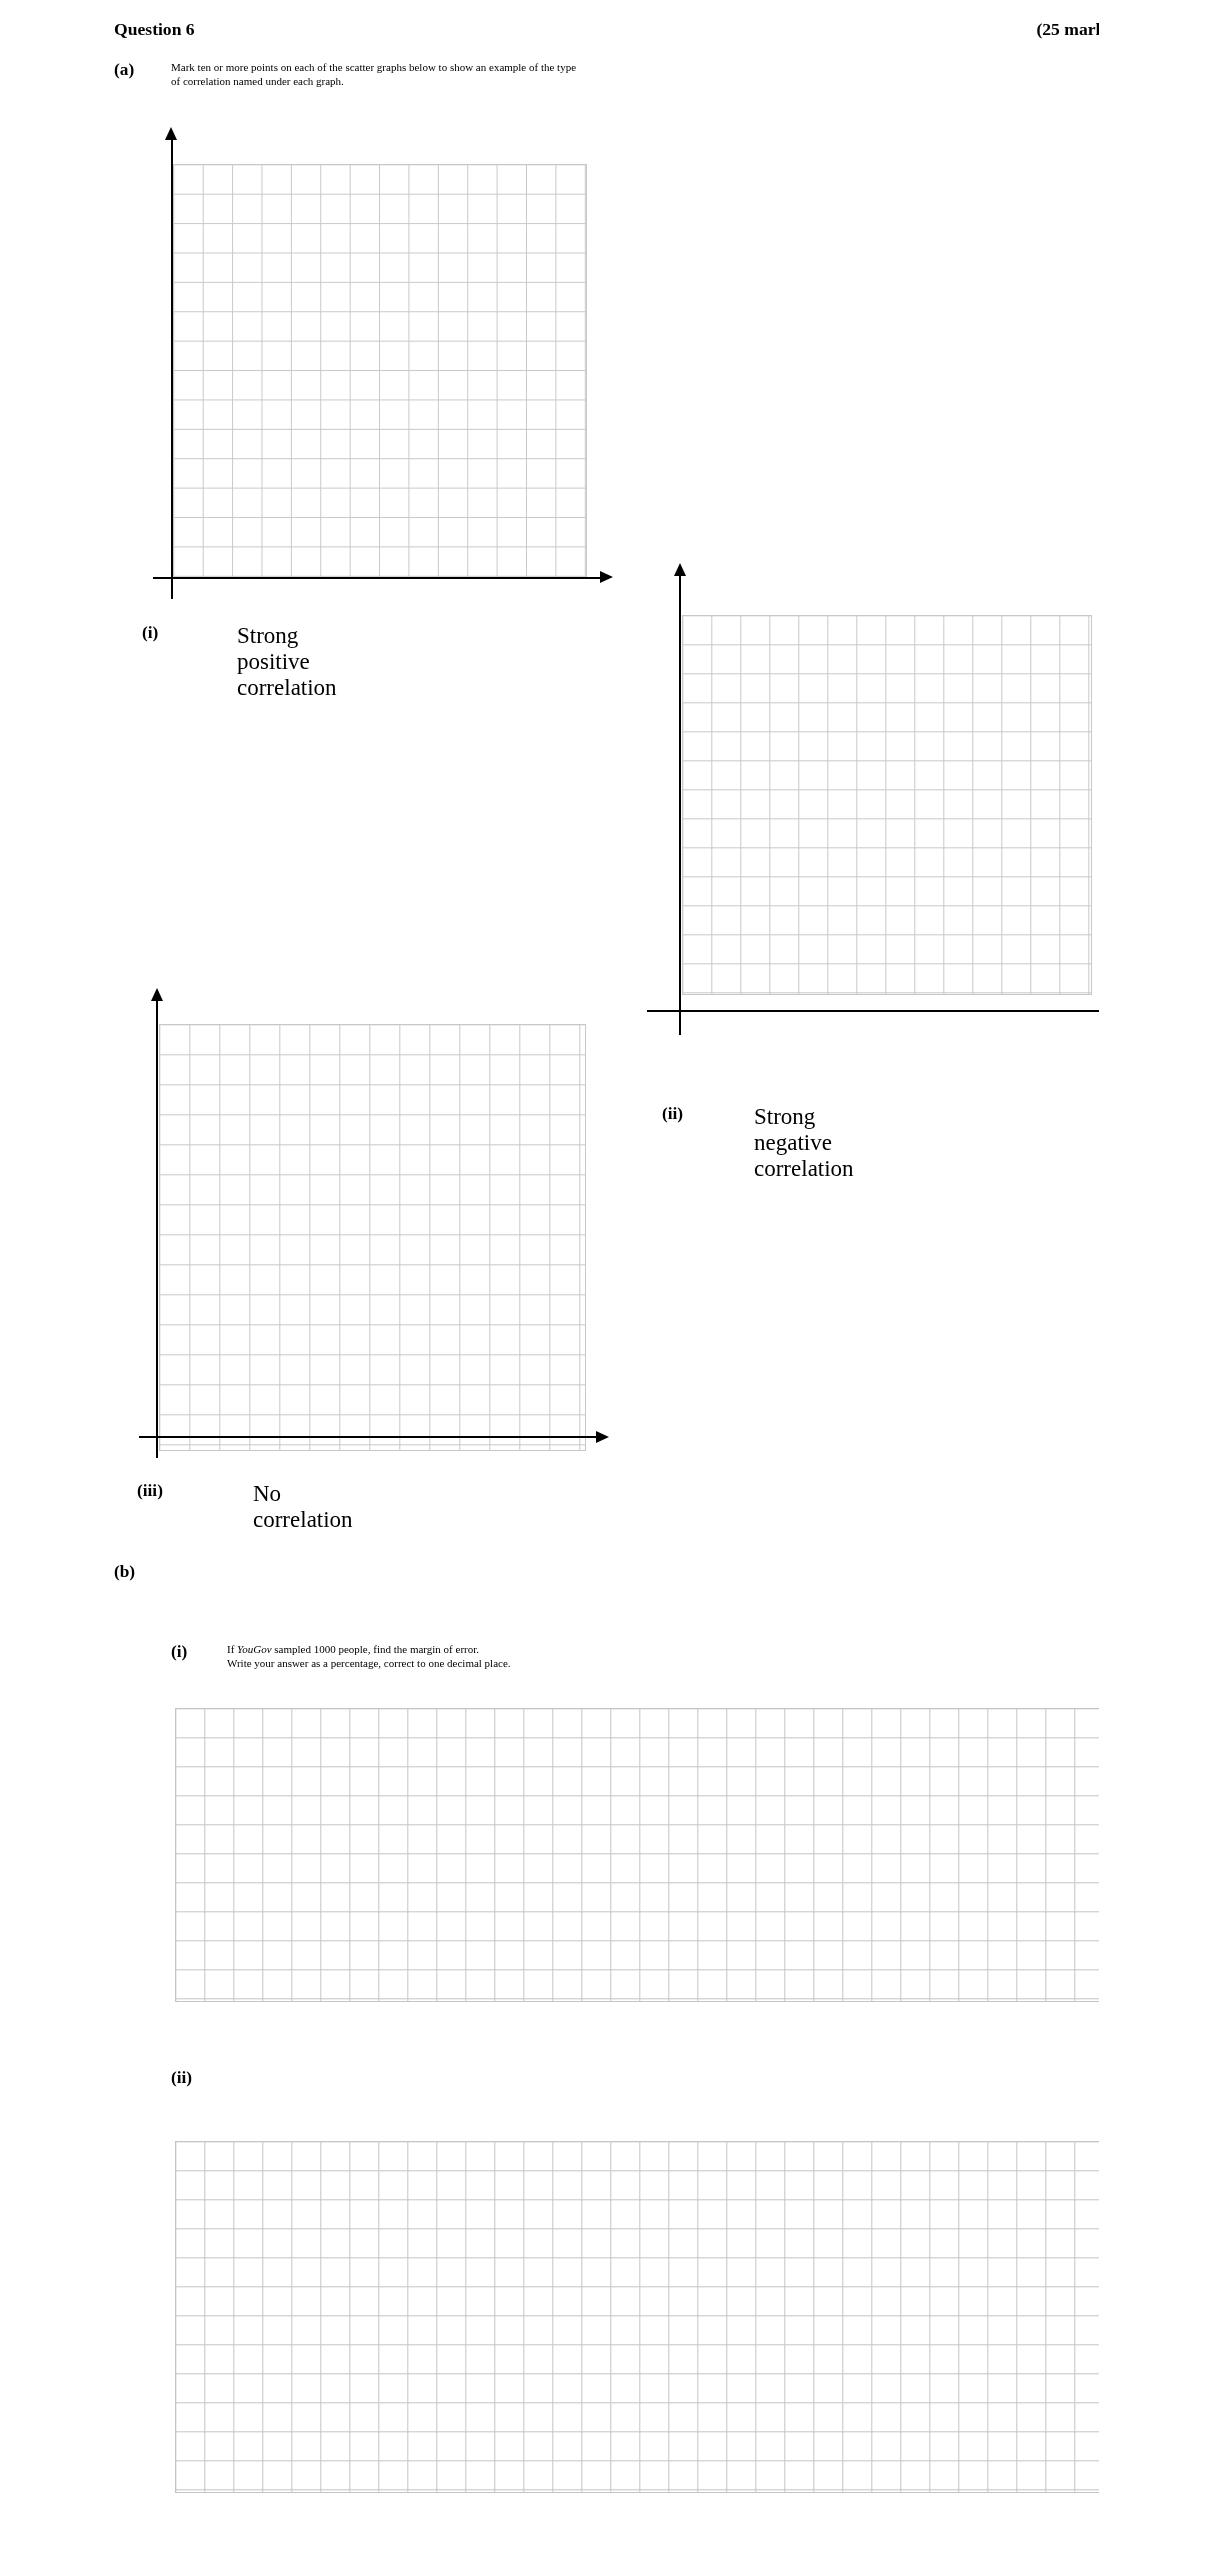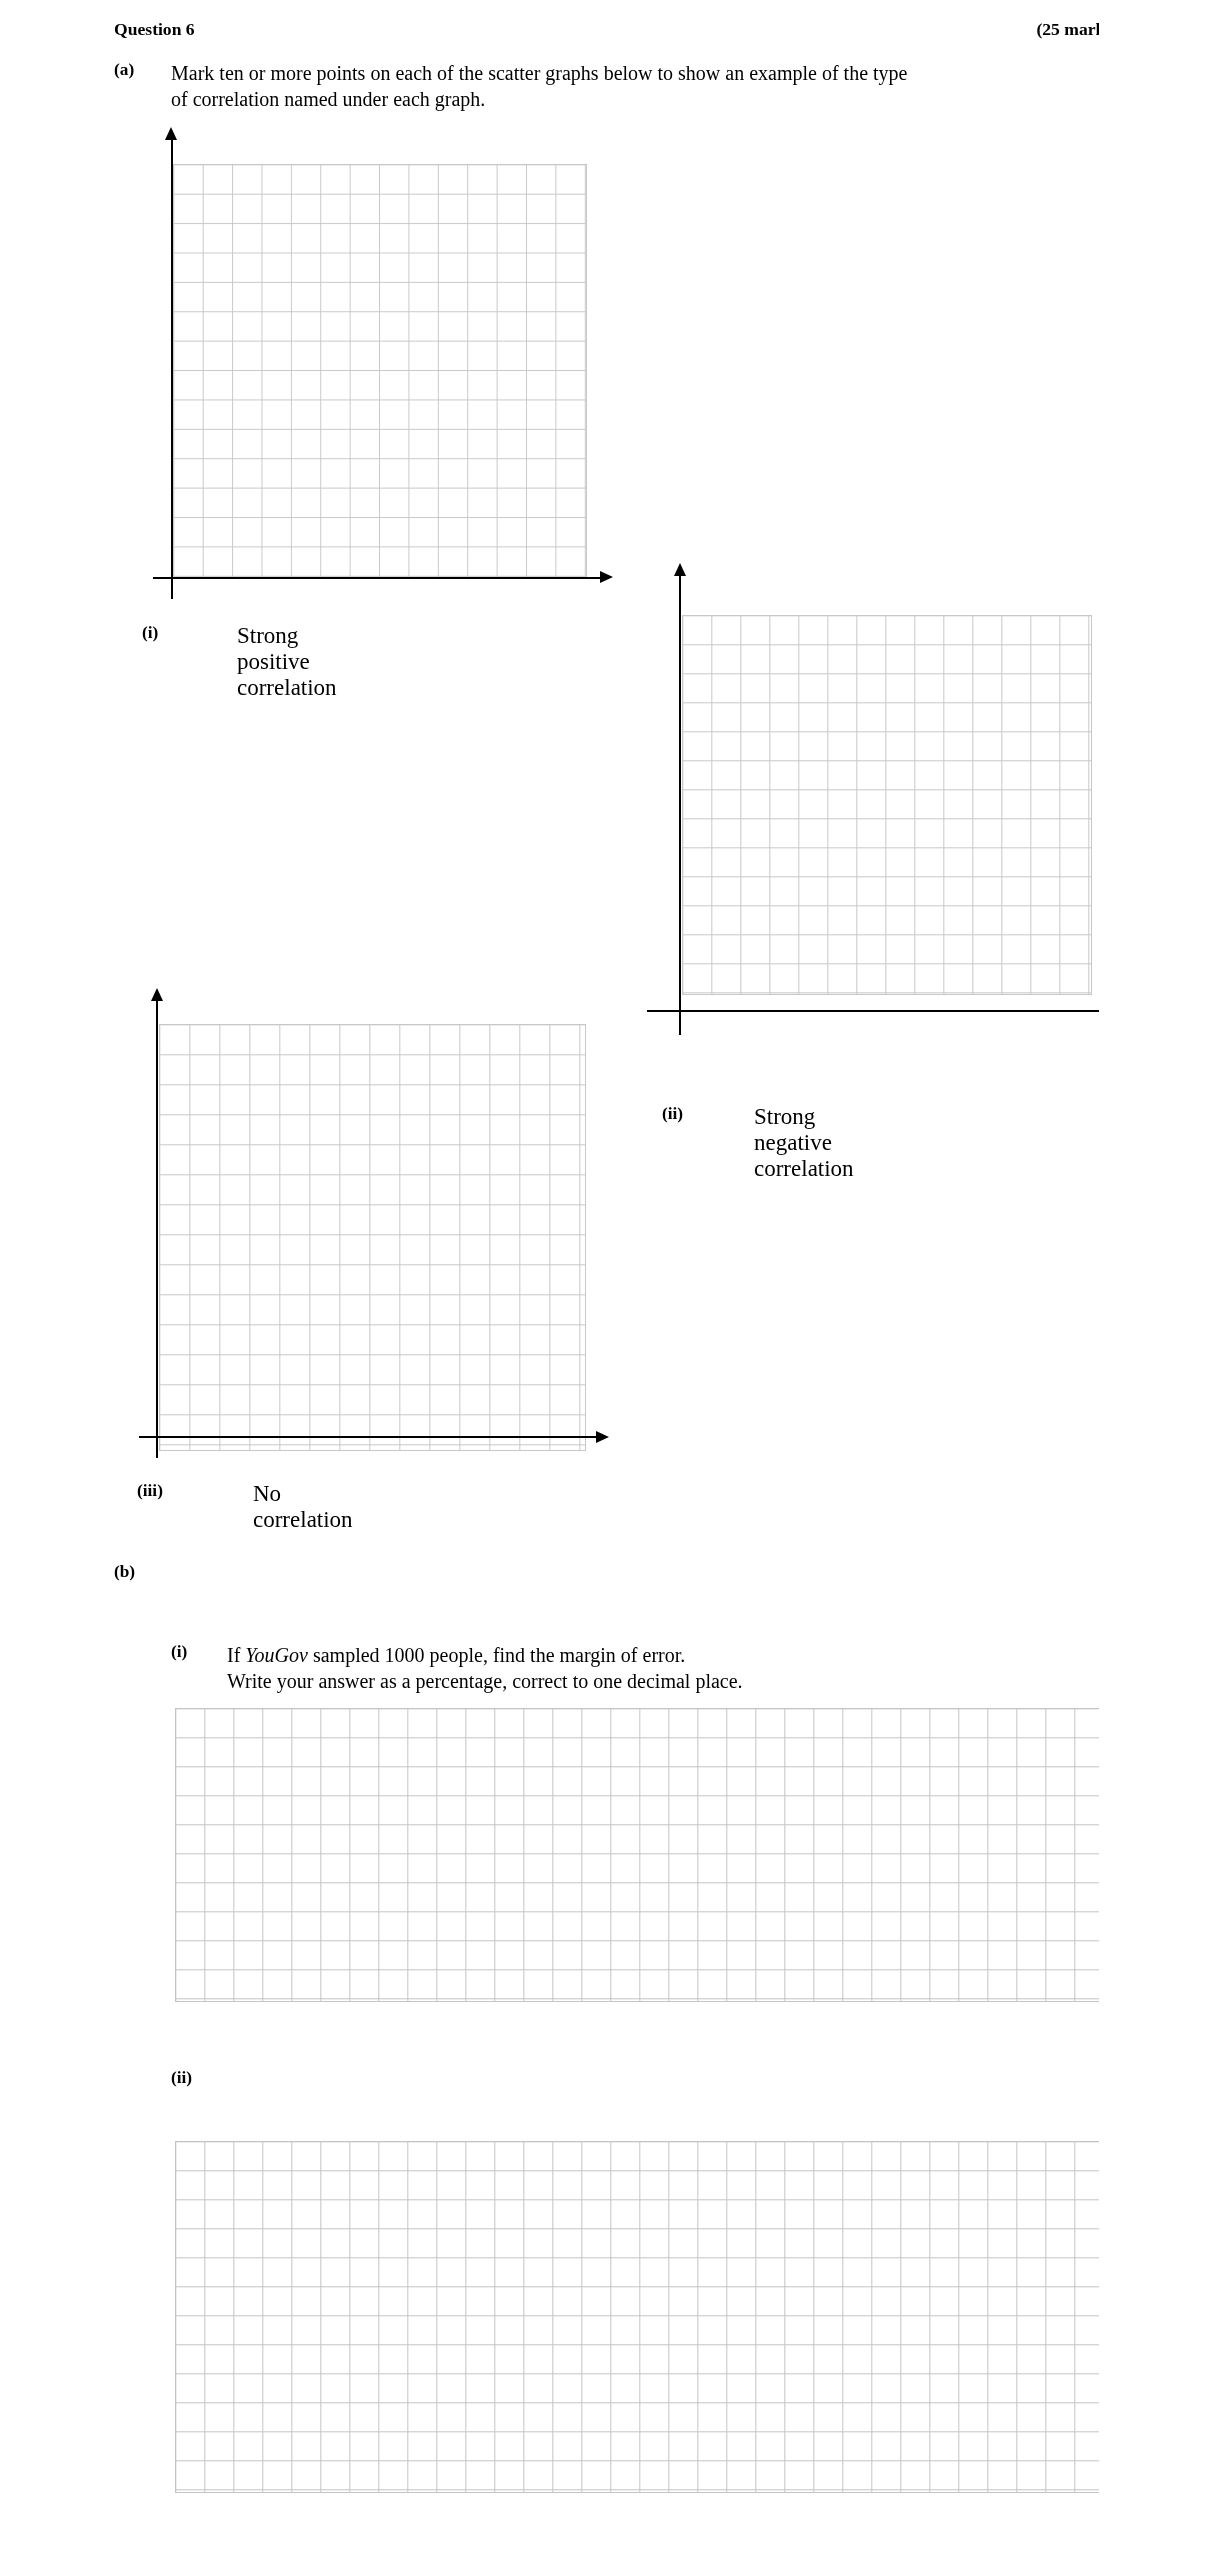--- a/index.html
+++ b/index.html
@@ -15,21 +15,21 @@
     font-family: "Liberation Serif", "DejaVu Serif", serif;
     color: #000000;
     overflow: hidden;
   }
 
   
   .txt {
     position: absolute;
     white-space: pre-wrap;
     line-height: 1.30;
-    font-size: 20px;
+    font-size: 11px;
   }
   .ital { font-style: italic; }
 
   #q-title {
     left: 114px;
     top: 17.6px;
     font-size: 17.6px;
     font-weight: bold;
   }
   #q-marks {

